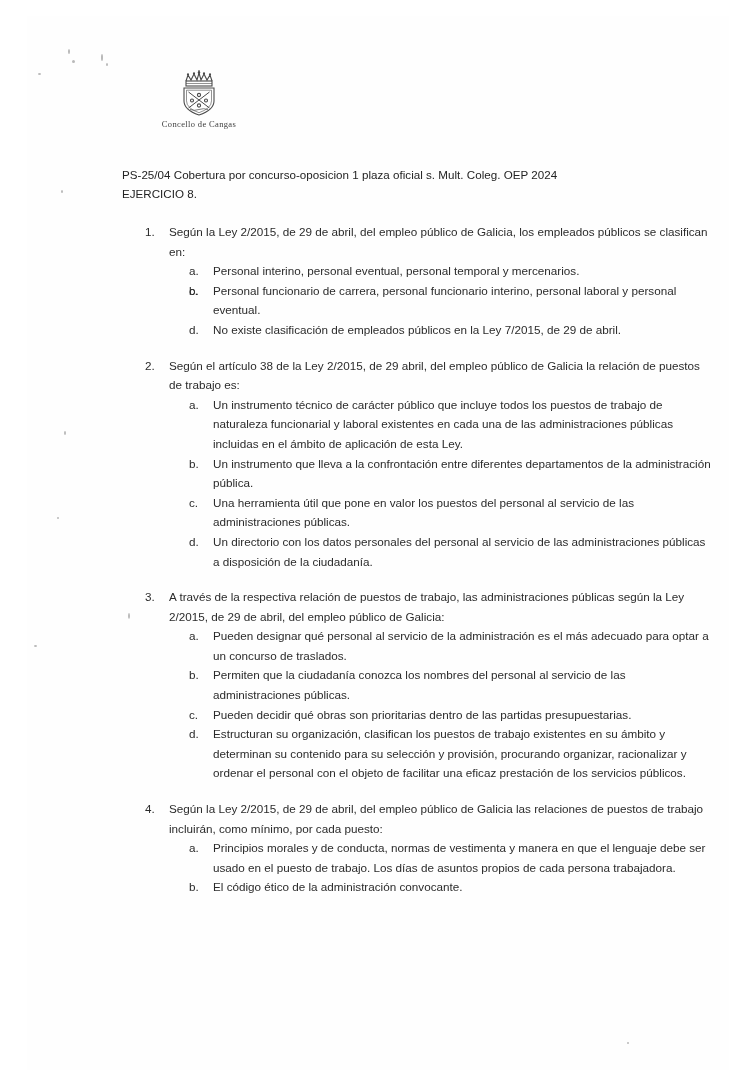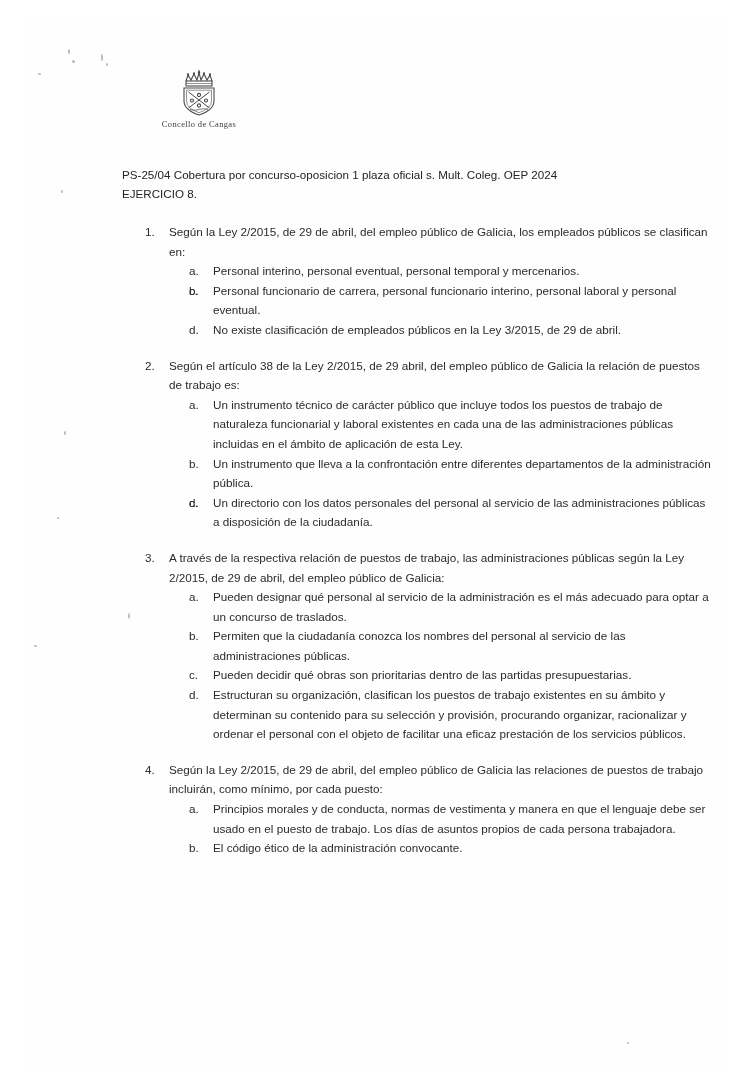--- a/index.html
+++ b/index.html
@@ -195,41 +195,42 @@
         </div>
         <div class="option">
           <span class="opt-letter">b.</span>
         </div>
         <div class="option">
           <span class="opt-letter">c.</span>
           <span>Personal funcionario de carrera, personal funcionario interino, personal laboral y personal eventual.</span>
         </div>
         <div class="option">
           <span class="opt-letter">d.</span>
-          <span>No existe clasificación de empleados públicos en la Ley 3/2015, de 29 de abril.</span>
+          <span>No existe clasificación de empleados públicos en la Ley 7/2015, de 29 de abril.</span>
         </div>
       </div>
     </div>
 
     <div class="question q2">
       <div class="q-head">
         <span class="q-num">2.</span>
         <span>Según el artículo 38 de la Ley 2/2015, de 29 abril, del empleo público de Galicia la relación de puestos de trabajo es:</span>
       </div>
       <div class="options">
         <div class="option">
           <span class="opt-letter">a.</span>
           <span>Un instrumento técnico de carácter público que incluye todos los puestos de trabajo de naturaleza funcionarial y laboral existentes en cada una de las administraciones públicas incluidas en el ámbito de aplicación de esta Ley.</span>
         </div>
         <div class="option">
           <span class="opt-letter">b.</span>
           <span>Un instrumento que lleva a la confrontación entre diferentes departamentos de la administración pública.</span>
         </div>
         <div class="option">
           <span class="opt-letter">c.</span>
+          <span>Una herramienta útil que pone en valor los puestos del personal al servicio de las administraciones públicas.</span>
         </div>
         <div class="option">
           <span class="opt-letter">d.</span>
           <span>Un directorio con los datos personales del personal al servicio de las administraciones públicas a disposición de la ciudadanía.</span>
         </div>
       </div>
     </div>
 
     <div class="question q3">
       <div class="q-head">

